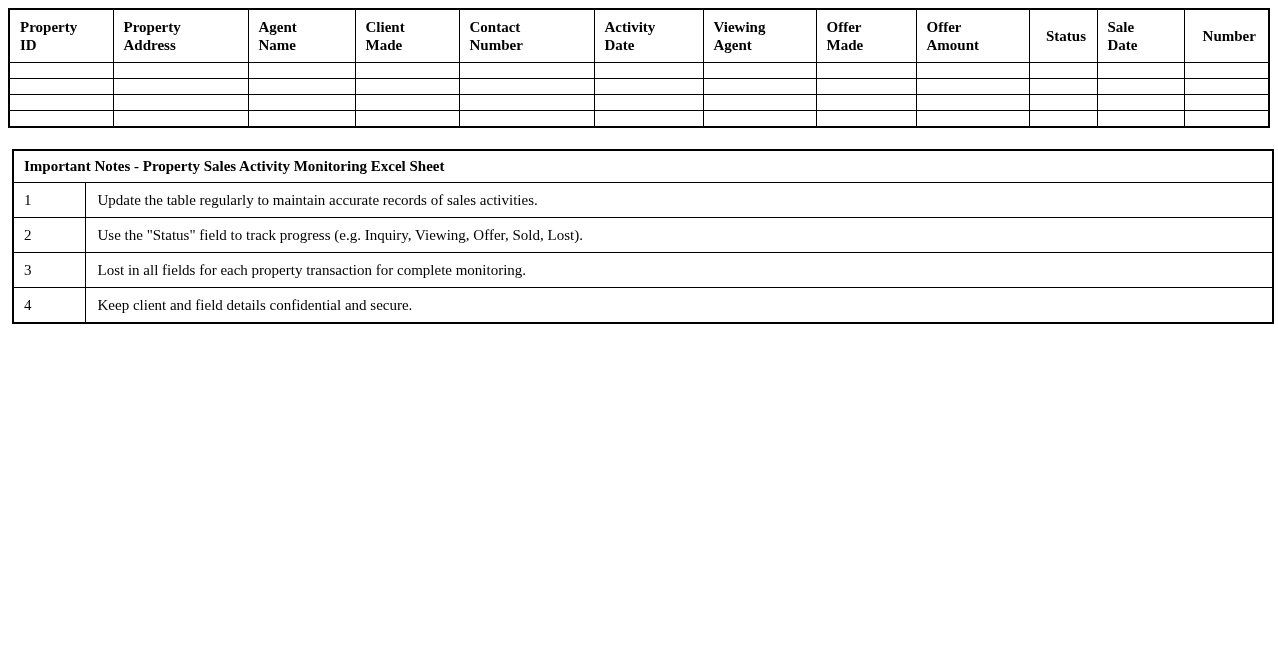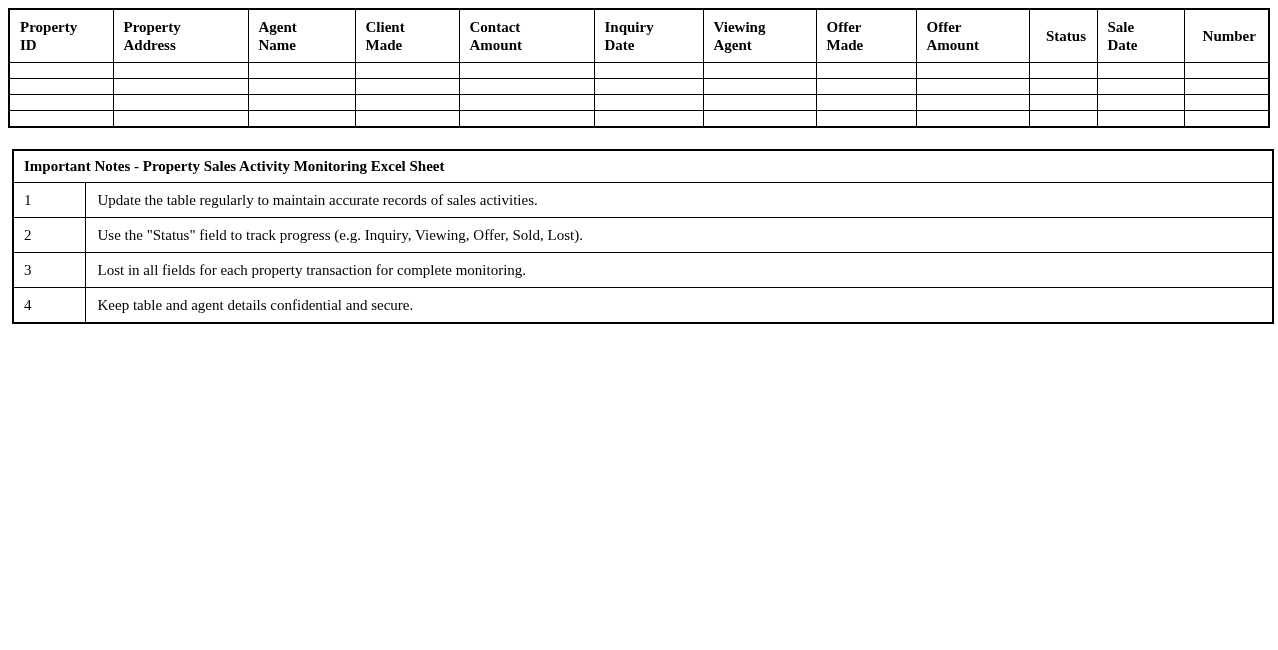--- a/index.html
+++ b/index.html
@@ -100,22 +100,22 @@
       <tr>
         <th>Property
 ID</th>
         <th>Property
 Address</th>
         <th>Agent
 Name</th>
         <th>Client
 Made</th>
         <th>Contact
-Amount</th>
-        <th>Inquiry
+Number</th>
+        <th>Activity
 Date</th>
         <th>Viewing
 Agent</th>
         <th>Offer
 Made</th>
         <th>Offer
 Amount</th>
         <th>Status</th>
         <th>Sale
 Date</th>
@@ -198,18 +198,18 @@
         <tr>
           <td class="num-cell">2</td>
           <td class="text-cell">Use the "Status" field to track progress (e.g. Inquiry, Viewing, Offer, Sold, Lost).</td>
         </tr>
         <tr>
           <td class="num-cell">3</td>
           <td class="text-cell">Lost in all fields for each property transaction for complete monitoring.</td>
         </tr>
         <tr>
           <td class="num-cell">4</td>
-          <td class="text-cell">Keep table and agent details confidential and secure.</td>
+          <td class="text-cell">Keep client and field details confidential and secure.</td>
         </tr>
       </tbody>
   </table>
 
 </div>
 
 </body></html>

